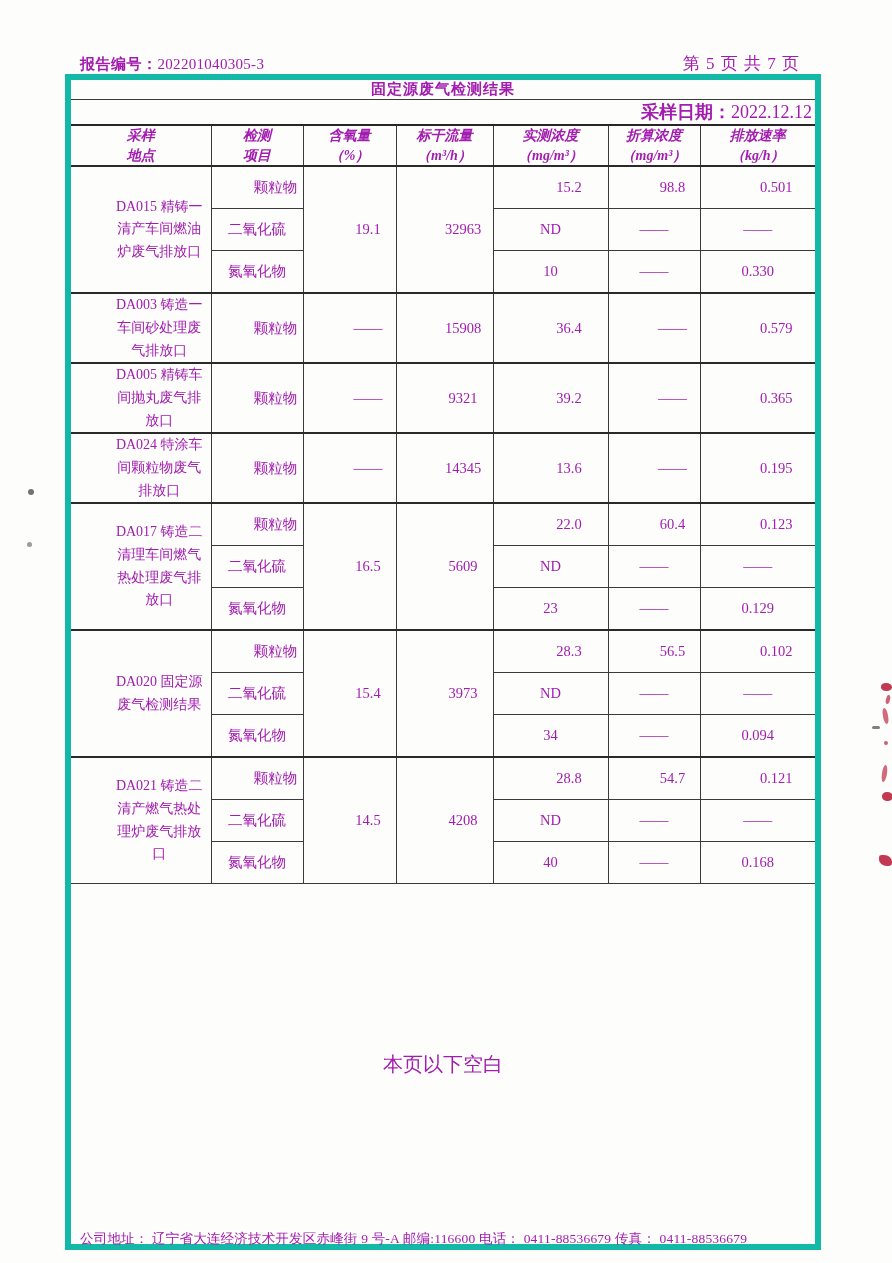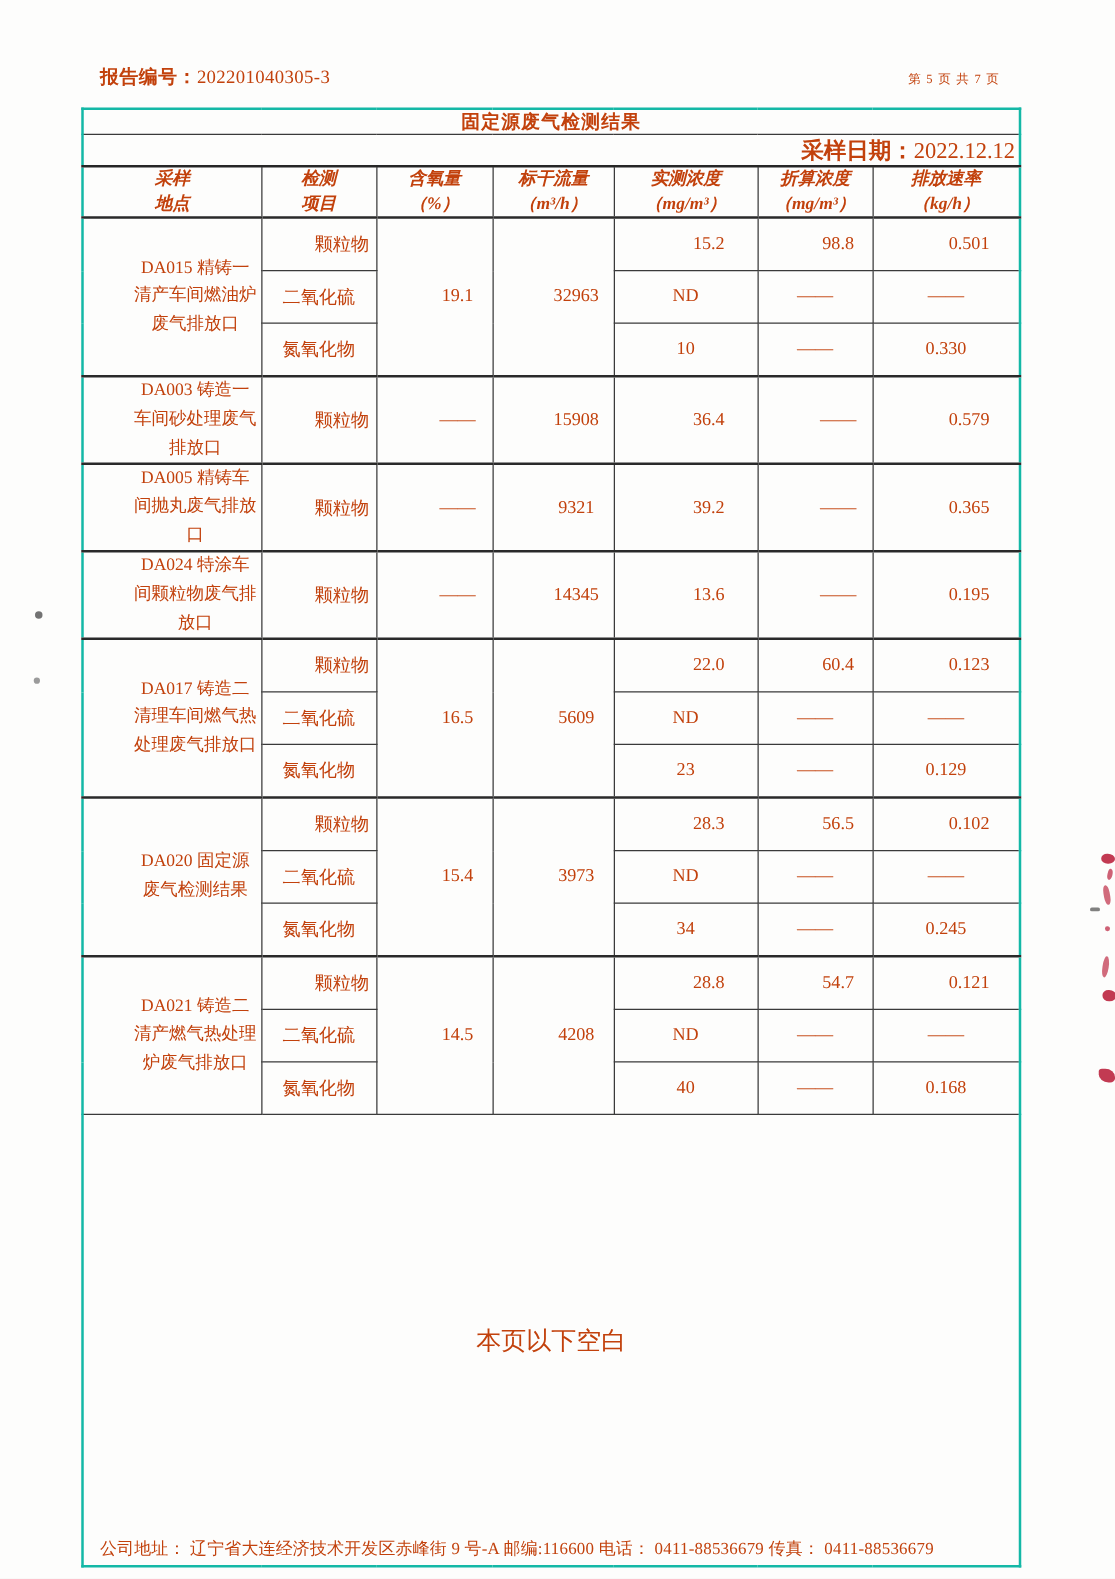--- a/index.html
+++ b/index.html
@@ -3,39 +3,39 @@
 <meta charset="utf-8">
 <style>
   html,body{margin:0;padding:0;}
   body{background:#e8e8e8;}
   .page{
     position:relative;
     width:892px;height:1263px;
     margin:0 auto;
     background:#fdfdfc;
     font-family:"Liberation Serif","DejaVu Serif",serif;
-    color:#c2410c;
+    color:#a21caf;
     overflow:hidden;
   }
   
   .top-line{
     position:absolute;left:80px;right:92px;top:52px;
     display:flex;justify-content:space-between;align-items:baseline;
     font-size:15px;
   }
   .report-label{font-weight:bold;letter-spacing:.5px;}
   .report-number{font-weight:normal;letter-spacing:.3px;}
-  .page-indicator{font-size:10px;letter-spacing:1px;}
+  .page-indicator{font-size:17px;letter-spacing:1px;}
 
   
   table.results{
-    position:absolute;left:65px;top:86px;
+    position:absolute;left:65px;top:74px;
     width:750px;
     border-collapse:collapse;table-layout:fixed;
-    border:2px solid #14b8a6;
+    border:6px solid #14b8a6;
   }
   table.results th, table.results td{
     border:1px solid #3a3a3a;
     padding:0 3px;
     text-align:center;
     vertical-align:middle;
     overflow:hidden;
   }
   tr.title-row th{
     height:19px;font-size:15px;font-weight:bold;letter-spacing:1px;
@@ -229,21 +229,21 @@
         <tr>
           <td>二氧化硫</td>
           <td>ND</td>
           <td>——</td>
           <td>——</td>
         </tr>
         <tr>
           <td>氮氧化物</td>
           <td>34</td>
           <td>——</td>
-          <td>0.245</td>
+          <td>0.094</td>
         </tr>
         <tr class="group-start">
           <td rowspan="3" class="loc">DA021 铸造二清产燃气热处理炉废气排放口</td>
           <td>颗粒物</td>
           <td rowspan="3">14.5</td>
           <td rowspan="3">4208</td>
           <td>28.8</td>
           <td>54.7</td>
           <td>0.121</td>
         </tr>

